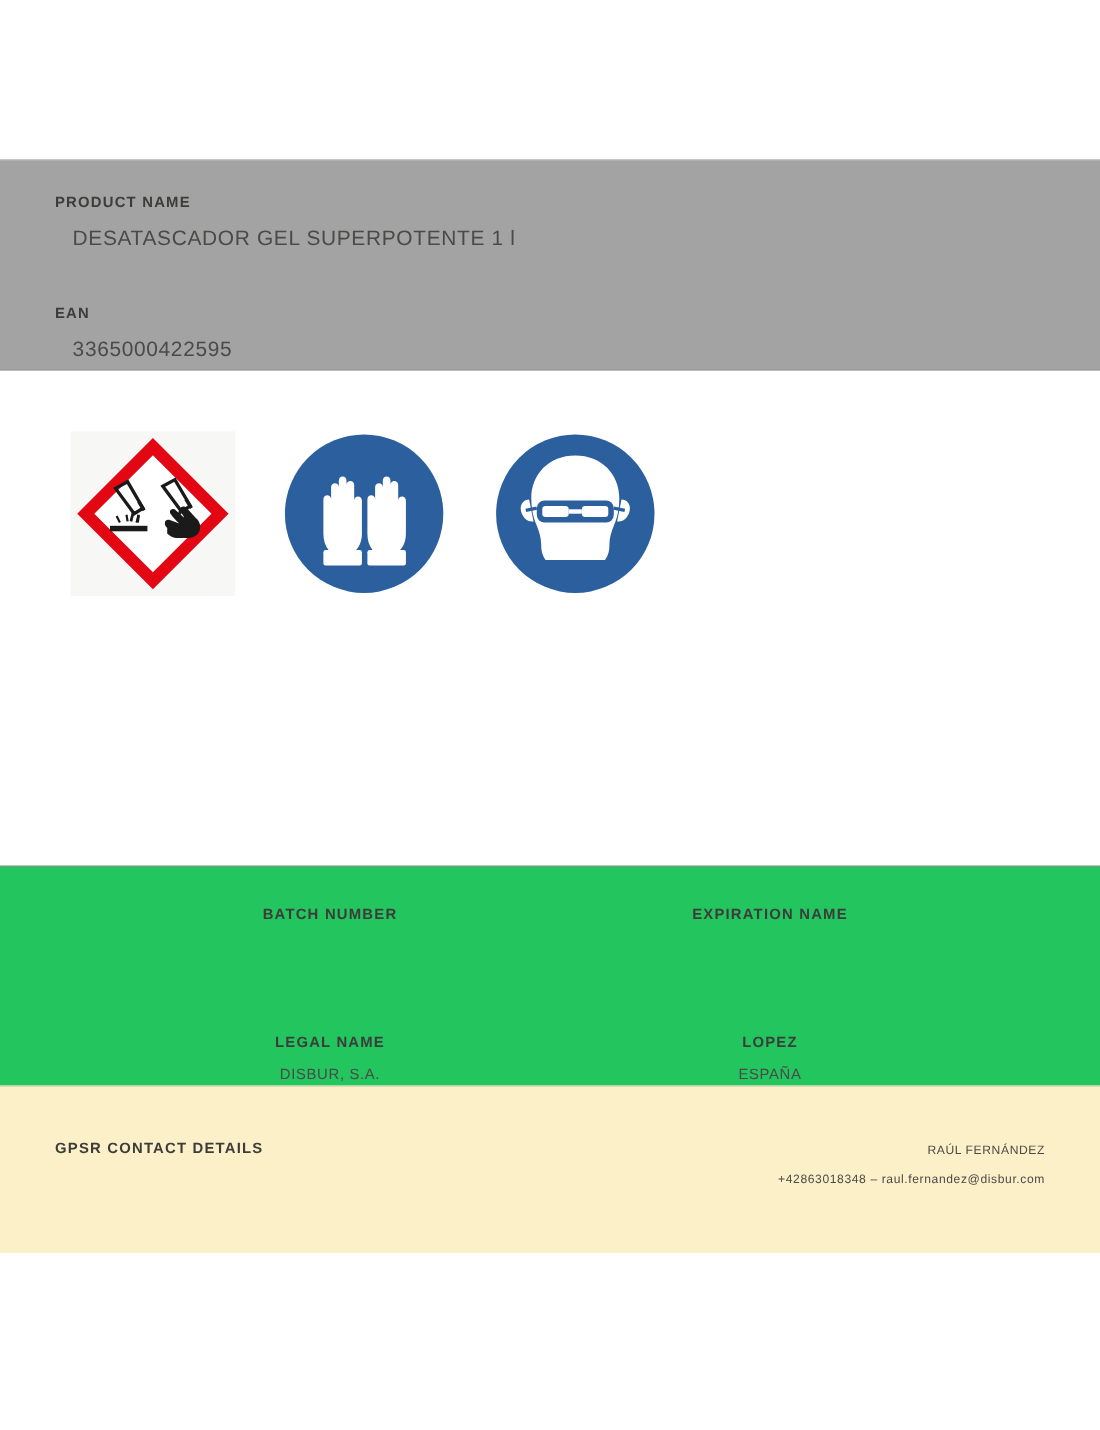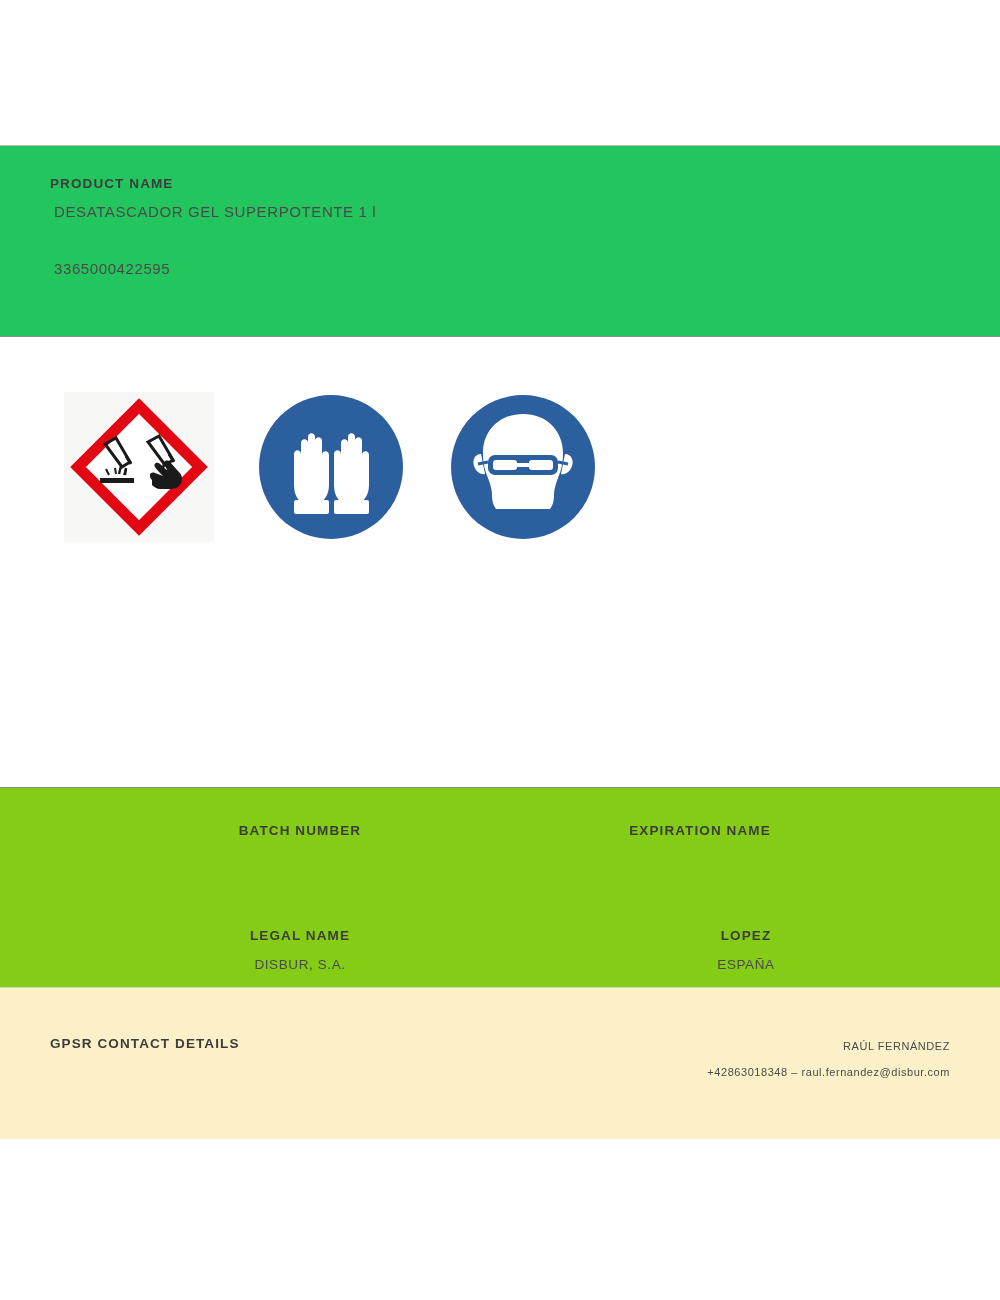--- a/index.html
+++ b/index.html
@@ -23,40 +23,40 @@
     background: #ffffff;
   }
 
   
   .product-block {
     position: absolute;
     top: 145px;
     left: 0;
     width: 1000px;
     height: 192px;
-    background: #22c55e;
+    background: #a3a3a3;
     border-top: 1px solid #b9b9b9;
     border-bottom: 1px solid #8d8d8d;
     box-sizing: border-box;
   }
   .product-inner {
     padding: 30px 0 0 50px;
   }
   .field-label {
     font-size: 13.5px;
     font-weight: bold;
     letter-spacing: 1.1px;
     color: #3c3c3b;
     margin: 0 0 12px 0;
   }
   .field-value {
-    font-size: 15px;
+    font-size: 19px;
     letter-spacing: 0.6px;
     color: #4a4a49;
-    margin: 4px;
+    margin: 16px;
   }
   .field-gap {
     height: 32px;
   }
 
   
   .picto-band {
     position: absolute;
     top: 337px;
     left: 0;
@@ -79,54 +79,54 @@
   }
   .picto svg { display: block; }
 
   
   .info-block {
     position: absolute;
     top: 787px;
     left: 0;
     width: 1000px;
     height: 200px;
-    background: #84cc16;
+    background: #22c55e;
     border-top: 1px solid #8d8d8d;
     box-sizing: border-box;
   }
   .info-grid {
     position: absolute;
     top: 0;
     left: 0;
     width: 1000px;
   }
   .info-row {
     display: flex;
     width: 1000px;
   }
   .info-cell {
     width: 300px;
     text-align: center;
   }
   .info-cell.c1 { margin-left: 150px; }
   .info-cell.c2 { margin-left: 100px; }
   .row1 { margin-top: 35px; }
-  .row2 { margin-top: 60px; gap: 46px; }
+  .row2 { margin-top: 60px; }
   .info-head {
     font-size: 13.5px;
     font-weight: bold;
     letter-spacing: 1.1px;
     color: #3c3c3b;
     margin: 0 0 0 0;
   }
   .info-val {
     font-size: 13.5px;
     letter-spacing: 0.6px;
     color: #4a4a49;
-    margin: 14px 0 0 0;
+    margin: 14px 0 12px 0;
     min-height: 16px;
   }
 
   
   .gpsr-block {
     position: absolute;
     top: 987px;
     left: 0;
     width: 1000px;
     height: 152px;
@@ -158,20 +158,21 @@
 </head>
 <body>
 
 <div class="page">
 
   <div class="product-block">
     <div class="product-inner">
       <p class="field-label">PRODUCT NAME</p>
       <p class="field-value">DESATASCADOR GEL SUPERPOTENTE 1 l</p>
       <div class="field-gap"></div>
+      <p class="field-label">EAN</p>
       <p class="field-value">3365000422595</p>
     </div>
   </div>
 
   <div class="picto-band">
     <div class="picto-row">
 
       <div class="picto">
         <svg width="150" height="150" viewBox="0 0 150 150">
           <rect x="0" y="0" width="150" height="150" fill="#f7f7f5"></rect>

